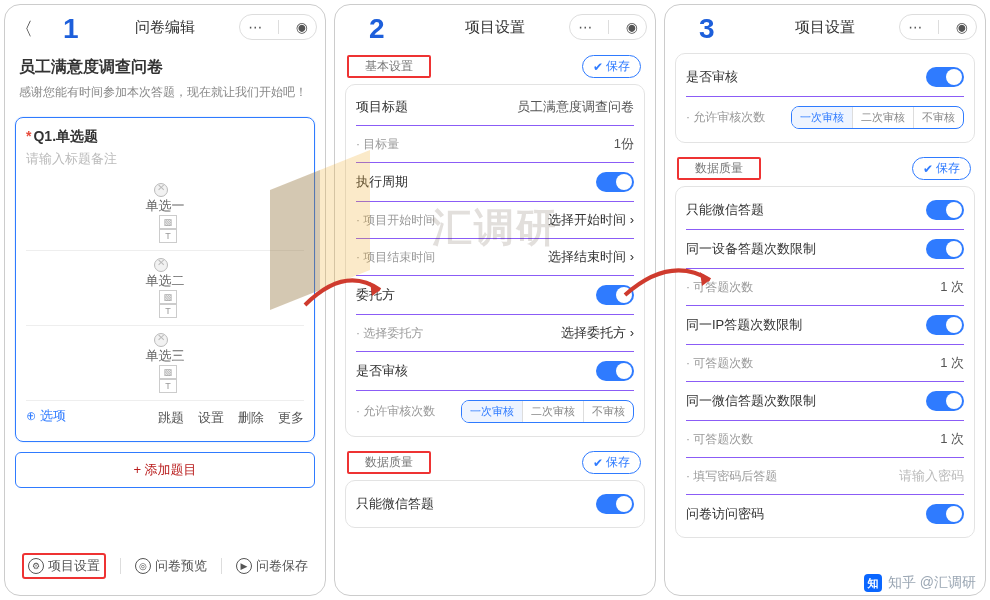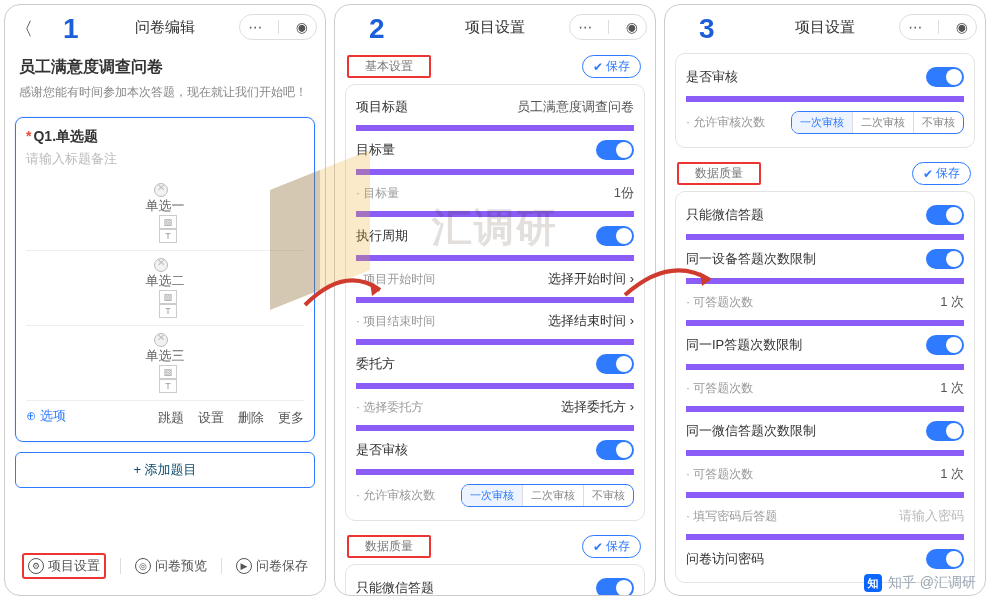--- a/index.html
+++ b/index.html
@@ -87,21 +87,21 @@
   .opt-row .radio {
     width:14px;height:14px;border:1px solid #bbb;border-radius:50%;
     margin-right:8px; position:relative; background:#f2f2f2;
   }
   .opt-row .radio::after{content:"✕";position:absolute;left:2px;top:-2px;font-size:10px;color:#bbb;}
   .opt-row .sp{flex:1;}
   .opt-icn{width:18px;height:14px;border:1px solid #ccc;margin-left:6px;display:flex;align-items:center;justify-content:center;font-size:9px;color:#999;}
   .add-opt { color:#2f7bff; font-size:13px; padding:6px 0; display:inline-block;}
   .qactions { display:flex; justify-content:flex-end; gap:14px; font-size:13px; color:#555; padding-top:4px;}
   .add-q-btn {
-    margin-top:10px; border:1px solid #2f7bff; color:#0c4a6e; border-radius:6px;
+    margin-top:10px; border:1px solid #2f7bff; color:#b91c1c; border-radius:6px;
     text-align:center; padding:8px 0; font-size:13px;
   }
   .end-card { border:1px solid #e5e5e5; border-radius:8px; padding:10px 12px; margin-top:14px;}
   .end-card .hd{display:flex;justify-content:space-between;font-size:14px;color:#333;}
   .end-card .msg{color:#888;font-size:12px;margin-top:10px;}
   .bottom-bar {
     margin-top:auto; display:flex; align-items:center; justify-content:space-around;
     padding:10px 0 6px; font-size:13px;
   }
   .bottom-bar .bitem{display:flex;align-items:center;gap:4px;color:#555;}
@@ -117,21 +117,21 @@
   .section-hd .lbl{color:#999;border:2px solid transparent;padding:1px 16px;}
   .section-hd .lbl.redbox{border-color:#e33;border-radius:2px;color:#777;}
   .save-pill{
     border:1px solid #2f7bff; color:#2f7bff; border-radius:14px;
     padding:2px 10px; font-size:12px; display:flex;align-items:center;gap:3px;
   }
   .sett-card{border:1px solid #e3e3e3;border-radius:10px;padding:4px 10px;margin-bottom:8px;}
   .srow{
     display:flex; align-items:center; justify-content:space-between;
     padding:9px 0; font-size:13px; color:#333;
-    border-bottom:6px solid #8b5cf6;
+    border-bottom:1px solid #8b5cf6;
   }
   .srow:last-child{border-bottom:none;}
   .srow.dim{color:#999;font-size:12px;}
   .srow .val{color:#555;font-size:13px;}
   .srow .val.link{color:#333;}
   .toggle{
     width:38px;height:20px;border-radius:10px;background:#2f7bff;position:relative;display:inline-block;
   }
   .toggle::after{content:"";position:absolute;right:2px;top:2px;width:16px;height:16px;border-radius:50%;background:#fff;}
   .seg{
@@ -254,24 +254,20 @@
     <div class="body-scroll">
       <div class="section-hd">
         <span class="lbl redbox">基本设置</span>
         <span class="save-pill">✔ <span>保存</span></span>
       </div>
       <div class="sett-card">
         <div class="srow">
             <span>项目标题</span>
             <span class="val">员工满意度调查问卷</span>
           </div>
-        <div class="srow">
-            <span>目标量</span>
-            <span class="toggle"></span>
-          </div>
         <div class="srow dim">
             <span>· 目标量</span>
             <span class="val">1份</span>
           </div>
         <div class="srow">
             <span>执行周期</span>
             <span class="toggle"></span>
           </div>
         <div class="srow dim">
             <span>· 项目开始时间</span>

